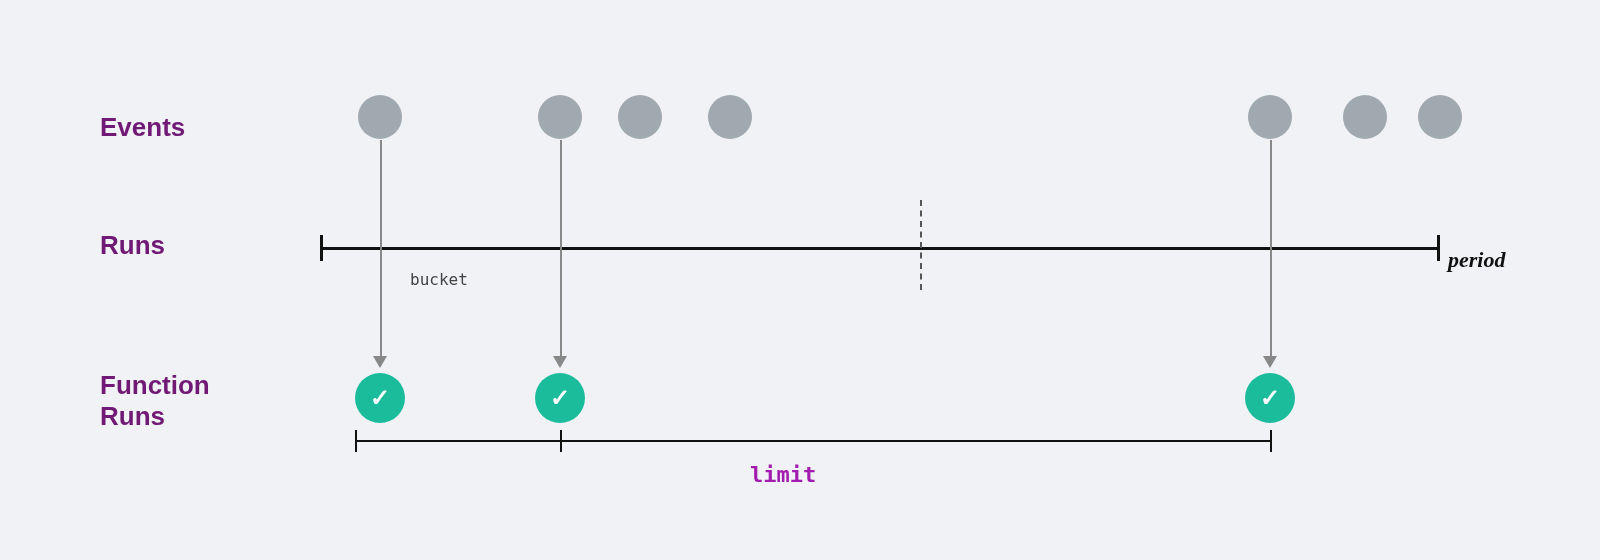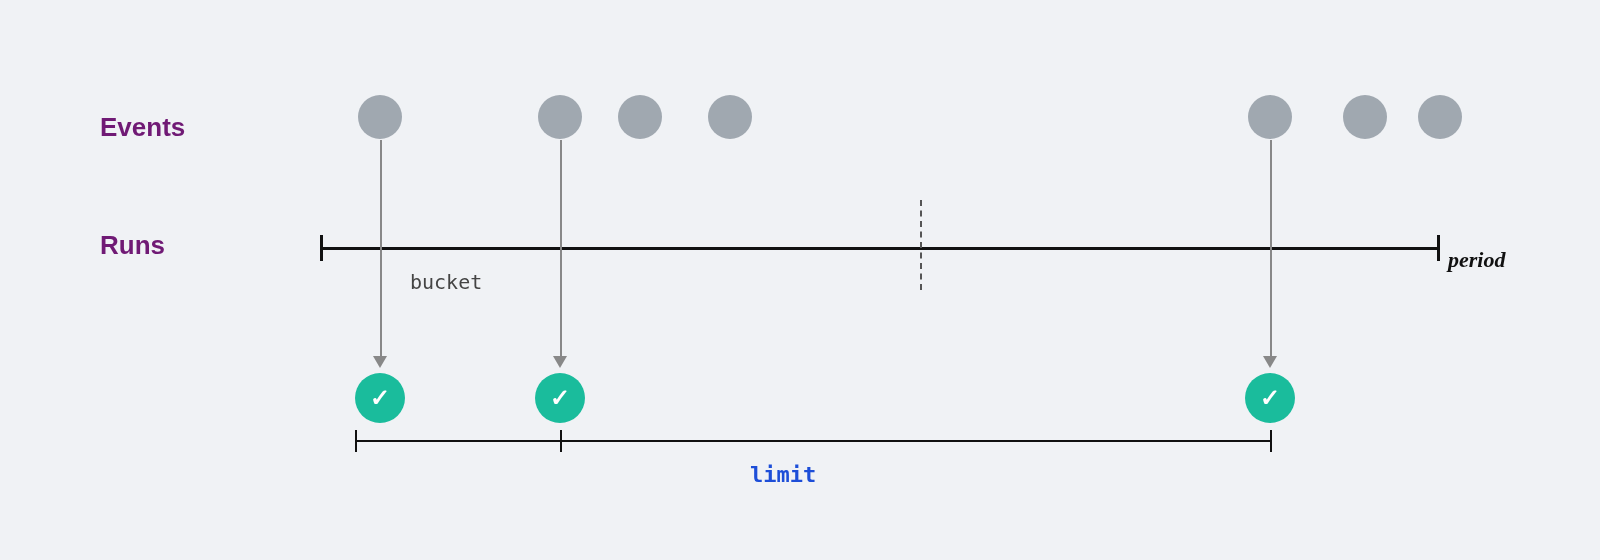--- a/index.html
+++ b/index.html
@@ -86,21 +86,21 @@
       top: 160px;
       width: 2px;
       height: 90px;
       border-left: 2px dashed #555;
     }
 
     
     .bucket-label {
       position: absolute;
       top: 230px;
-      font-size: 20px;
+      font-size: 16px;
       color: #444;
       font-family: monospace;
     }
 
     
     .arrow-line {
       position: absolute;
       width: 2px;
       background: #888;
       top: 100px;
@@ -146,30 +146,31 @@
       width: 2px;
       height: 22px;
       background: #111;
     }
     .limit-label {
       position: absolute;
       top: 422px;
       font-size: 22px;
       font-family: monospace;
       font-weight: 700;
-      color: #1d4ed8;
+      color: #a21caf;
     }
   </style>
 </head>
 <body>
 
 <div class="diagram">
 
   <div class="row-label label-events">Events</div>
   <div class="row-label label-time">Runs</div>
+  <div class="row-label label-function">Function<br>Runs</div>
 
   <div class="event-circle" style="left:258px;"></div>
   <div class="event-circle" style="left:438px;"></div>
   <div class="event-circle" style="left:518px;"></div>
   <div class="event-circle" style="left:608px;"></div>
   <div class="event-circle" style="left:1148px;"></div>
   <div class="event-circle" style="left:1243px;"></div>
   <div class="event-circle" style="left:1318px;"></div>
 
   <div class="time-axis-cap-left"></div>

